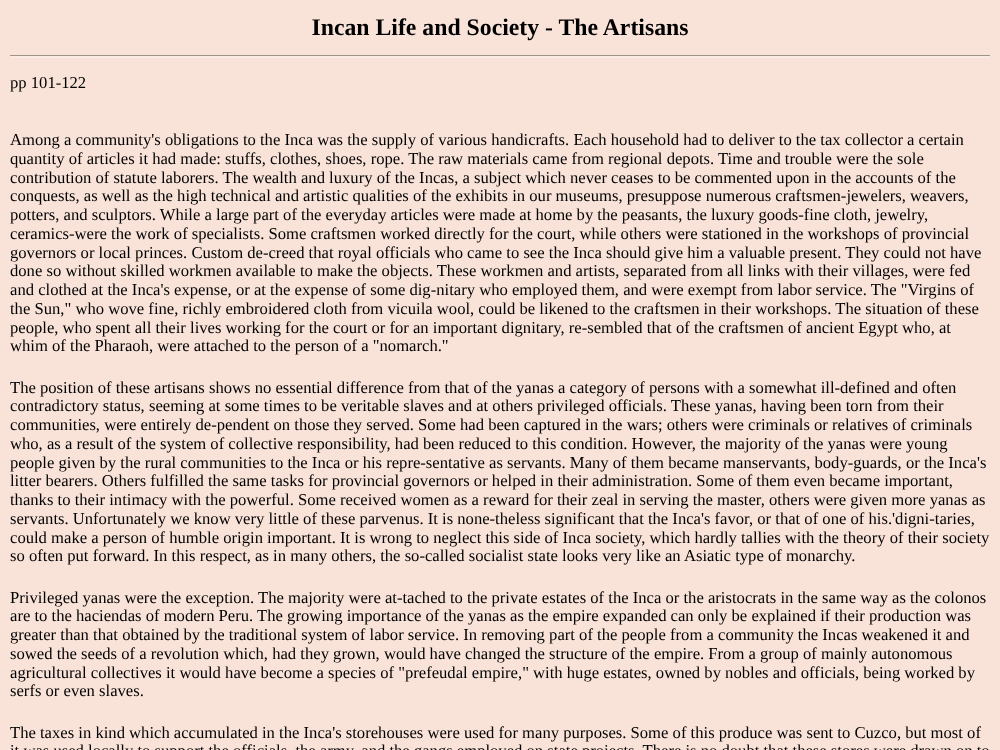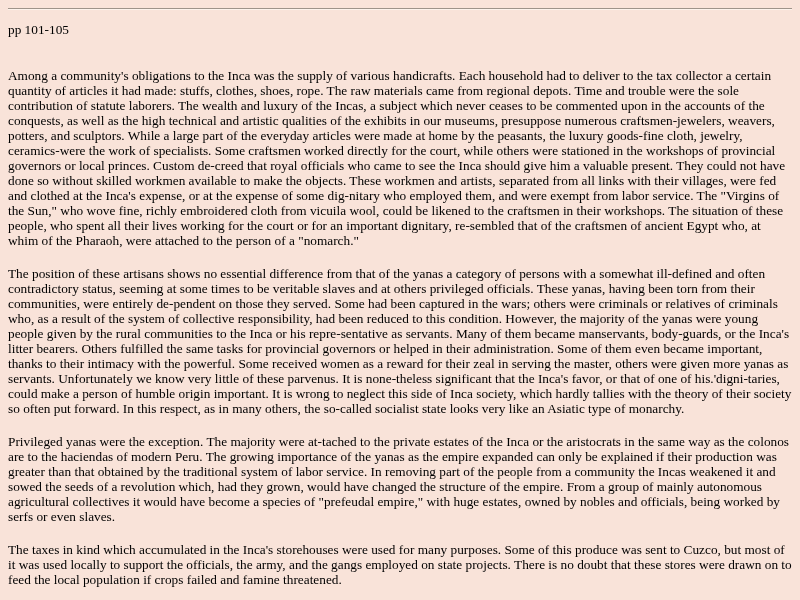--- a/index.html
+++ b/index.html
@@ -40,19 +40,20 @@
     line-height: 15px;
     margin: 0 0 18px 0;
     text-align: left;
     font-family: Liberation Serif, serif;
   }
 </style>
 </head>
 <body>
 
 <div class="page">
+  <h1 class="page-title">Incan Life and Society - The Artisans</h1>
   <hr class="title-divider">
-  <p class="page-ref">pp 101-105</p>
+  <p class="page-ref">pp 101-122</p>
   <p class="para">Among a community's obligations to the Inca was the supply of various handicrafts. Each household had to deliver to the tax collector a certain quantity of articles it had made: stuffs, clothes, shoes, rope. The raw materials came from regional depots. Time and trouble were the sole contribution of statute laborers. The wealth and luxury of the Incas, a subject which never ceases to be commented upon in the accounts of the conquests, as well as the high technical and artistic qualities of the exhibits in our museums, presuppose numerous craftsmen-jewelers, weavers, potters, and sculptors. While a large part of the everyday articles were made at home by the peasants, the luxury goods-fine cloth, jewelry, ceramics-were the work of specialists. Some craftsmen worked directly for the court, while others were stationed in the workshops of provincial governors or local princes. Custom de-creed that royal officials who came to see the Inca should give him a valuable present. They could not have done so without skilled workmen available to make the objects. These workmen and artists, separated from all links with their villages, were fed and clothed at the Inca's expense, or at the expense of some dig-nitary who employed them, and were exempt from labor service. The "Virgins of the Sun," who wove fine, richly embroidered cloth from vicuila wool, could be likened to the craftsmen in their workshops. The situation of these people, who spent all their lives working for the court or for an important dignitary, re-sembled that of the craftsmen of ancient Egypt who, at whim of the Pharaoh, were attached to the person of a "nomarch."</p>
   <p class="para">The position of these artisans shows no essential difference from that of the yanas a category of persons with a somewhat ill-defined and often contradictory status, seeming at some times to be veritable slaves and at others privileged officials. These yanas, having been torn from their communities, were entirely de-pendent on those they served. Some had been captured in the wars; others were criminals or relatives of criminals who, as a result of the system of collective responsibility, had been reduced to this condition. However, the majority of the yanas were young people given by the rural communities to the Inca or his repre-sentative as servants. Many of them became manservants, body-guards, or the Inca's litter bearers. Others fulfilled the same tasks for provincial governors or helped in their administration. Some of them even became important, thanks to their intimacy with the powerful. Some received women as a reward for their zeal in serving the master, others were given more yanas as servants. Unfortunately we know very little of these parvenus. It is none-theless significant that the Inca's favor, or that of one of his.'digni-taries, could make a person of humble origin important. It is wrong to neglect this side of Inca society, which hardly tallies with the theory of their society so often put forward. In this respect, as in many others, the so-called socialist state looks very like an Asiatic type of monarchy.</p>
   <p class="para">Privileged yanas were the exception. The majority were at-tached to the private estates of the Inca or the aristocrats in the same way as the colonos are to the haciendas of modern Peru. The growing importance of the yanas as the empire expanded can only be explained if their production was greater than that obtained by the traditional system of labor service. In removing part of the people from a community the Incas weakened it and sowed the seeds of a revolution which, had they grown, would have changed the structure of the empire. From a group of mainly autonomous agricultural collectives it would have become a species of "prefeudal empire," with huge estates, owned by nobles and officials, being worked by serfs or even slaves.</p>
   <p class="para">The taxes in kind which accumulated in the Inca's storehouses were used for many purposes. Some of this produce was sent to Cuzco, but most of it was used locally to support the officials, the army, and the gangs employed on state projects. There is no doubt that these stores were drawn on to feed the local population if crops failed and famine threatened.</p>
 </div>
 
 </body></html>

